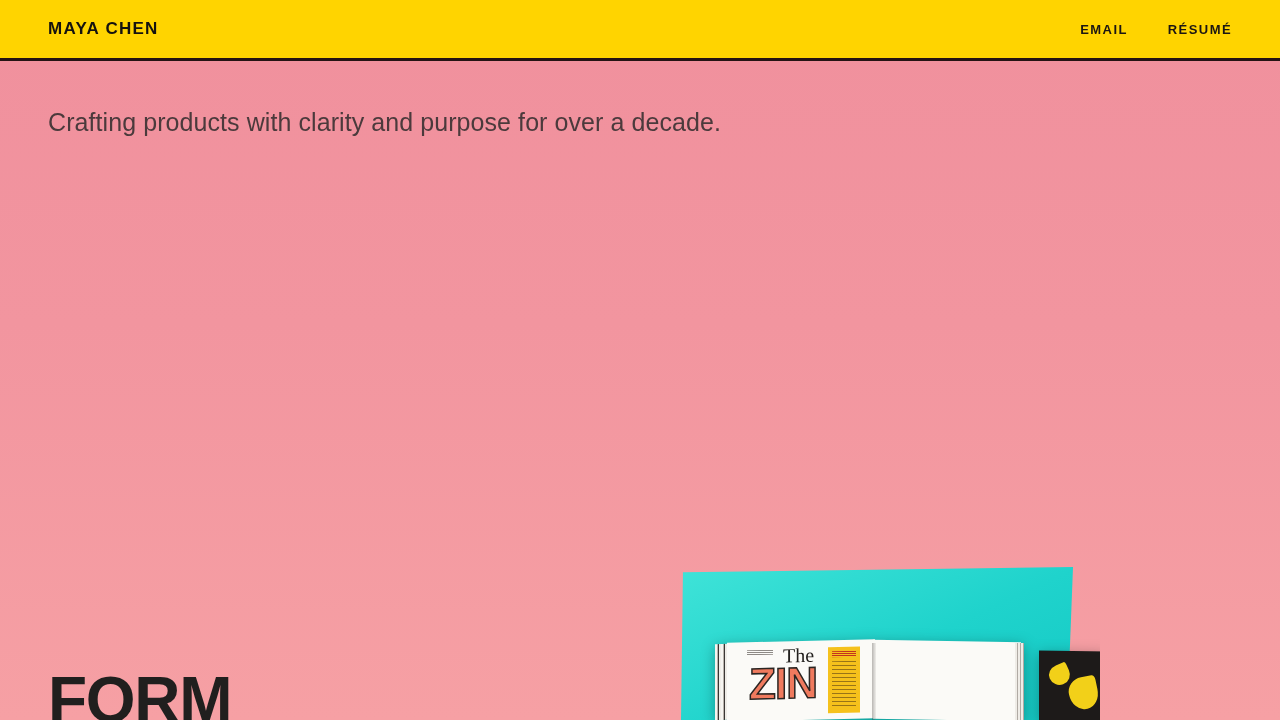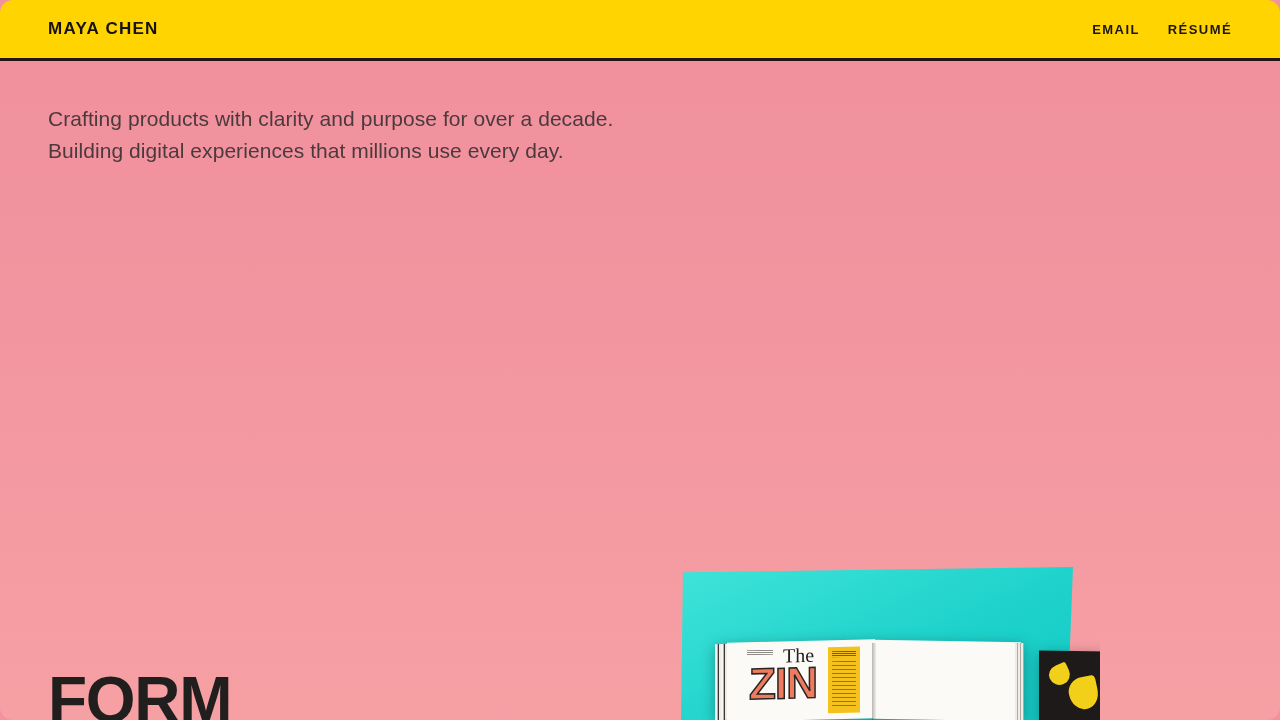--- a/index.html
+++ b/index.html
@@ -4,56 +4,55 @@
 <style>
   * { margin:0; padding:0; box-sizing:border-box; }
   html, body {
     width:1280px; height:720px; overflow:hidden;
     font-family:"Liberation Sans", sans-serif;
     background:#f2929f;
   }
   #page {
     position:relative; width:1280px; height:720px; overflow:hidden;
     background:linear-gradient(180deg,#f0909d 0%,#f2959f 45%,#f6a0a4 100%);
-    border-radius:13px;
   }
 
   
   .topbar {
     position:absolute; top:0; left:0; width:1280px; height:61px;
     background:#ffd400;
     border-bottom:3px solid #241313;
     display:flex; align-items:center; justify-content:space-between;
     padding:0 48px 0 48px;
     z-index:20;
   }
   .brand {
     font-size:17px; font-weight:bold; letter-spacing:0.075em;
     color:#15120f; white-space:nowrap;
   }
-  .navlinks { display:flex; align-items:center; gap:28px; }
+  .navlinks { display:flex; align-items:center; gap:40px; }
   .navlink {
     font-size:13px; font-weight:bold; letter-spacing:0.11em;
     color:#1b1613; text-decoration:none; white-space:nowrap;
     cursor:pointer;
   }
 
   
   .hero { position:absolute; left:48px; top:61px; z-index:10; }
   .headline {
     font-size:104px; font-weight:bold; line-height:0.96;
     letter-spacing:-0.035em; color:#1c1b1a;
     white-space:nowrap;
   }
   .headline .l1 { display:block; margin-top:66px; }
   .headline .l2 { display:block; margin-top:0px; }
   .amp { color:#54393d; }
   .sub {
     margin-top:42px;
-    font-size:21px; line-height:1.52; color:#4b3a3c;
+    font-size:25px; line-height:1.52; color:#4b3a3c;
     letter-spacing:0.003em;
   }
   .sub span { display:block; }
 
   
   .section-head {
     position:absolute; left:48px; top:668px; z-index:10;
     font-size:64px; font-weight:bold; letter-spacing:-0.02em;
     line-height:1; color:#201f1e; white-space:nowrap;
   }
@@ -151,21 +150,20 @@
     <div class="brand">MAYA CHEN</div>
     <nav class="navlinks">
       <a class="navlink">EMAIL</a>
       <a class="navlink">RÉSUMÉ</a>
     </nav>
   </header>
 
   <section class="hero">
     <p class="sub">
       <span>Crafting products with clarity and purpose for over a decade.</span>
-      <span>Building digital experiences that millions use every day.</span>
     </p>
   </section>
 
   <h2 class="section-head">FORM</h2>
 
   <figure class="photo">
     <div class="teal"></div>
 
     <div class="mag">
       <div class="mag-edge"></div>

